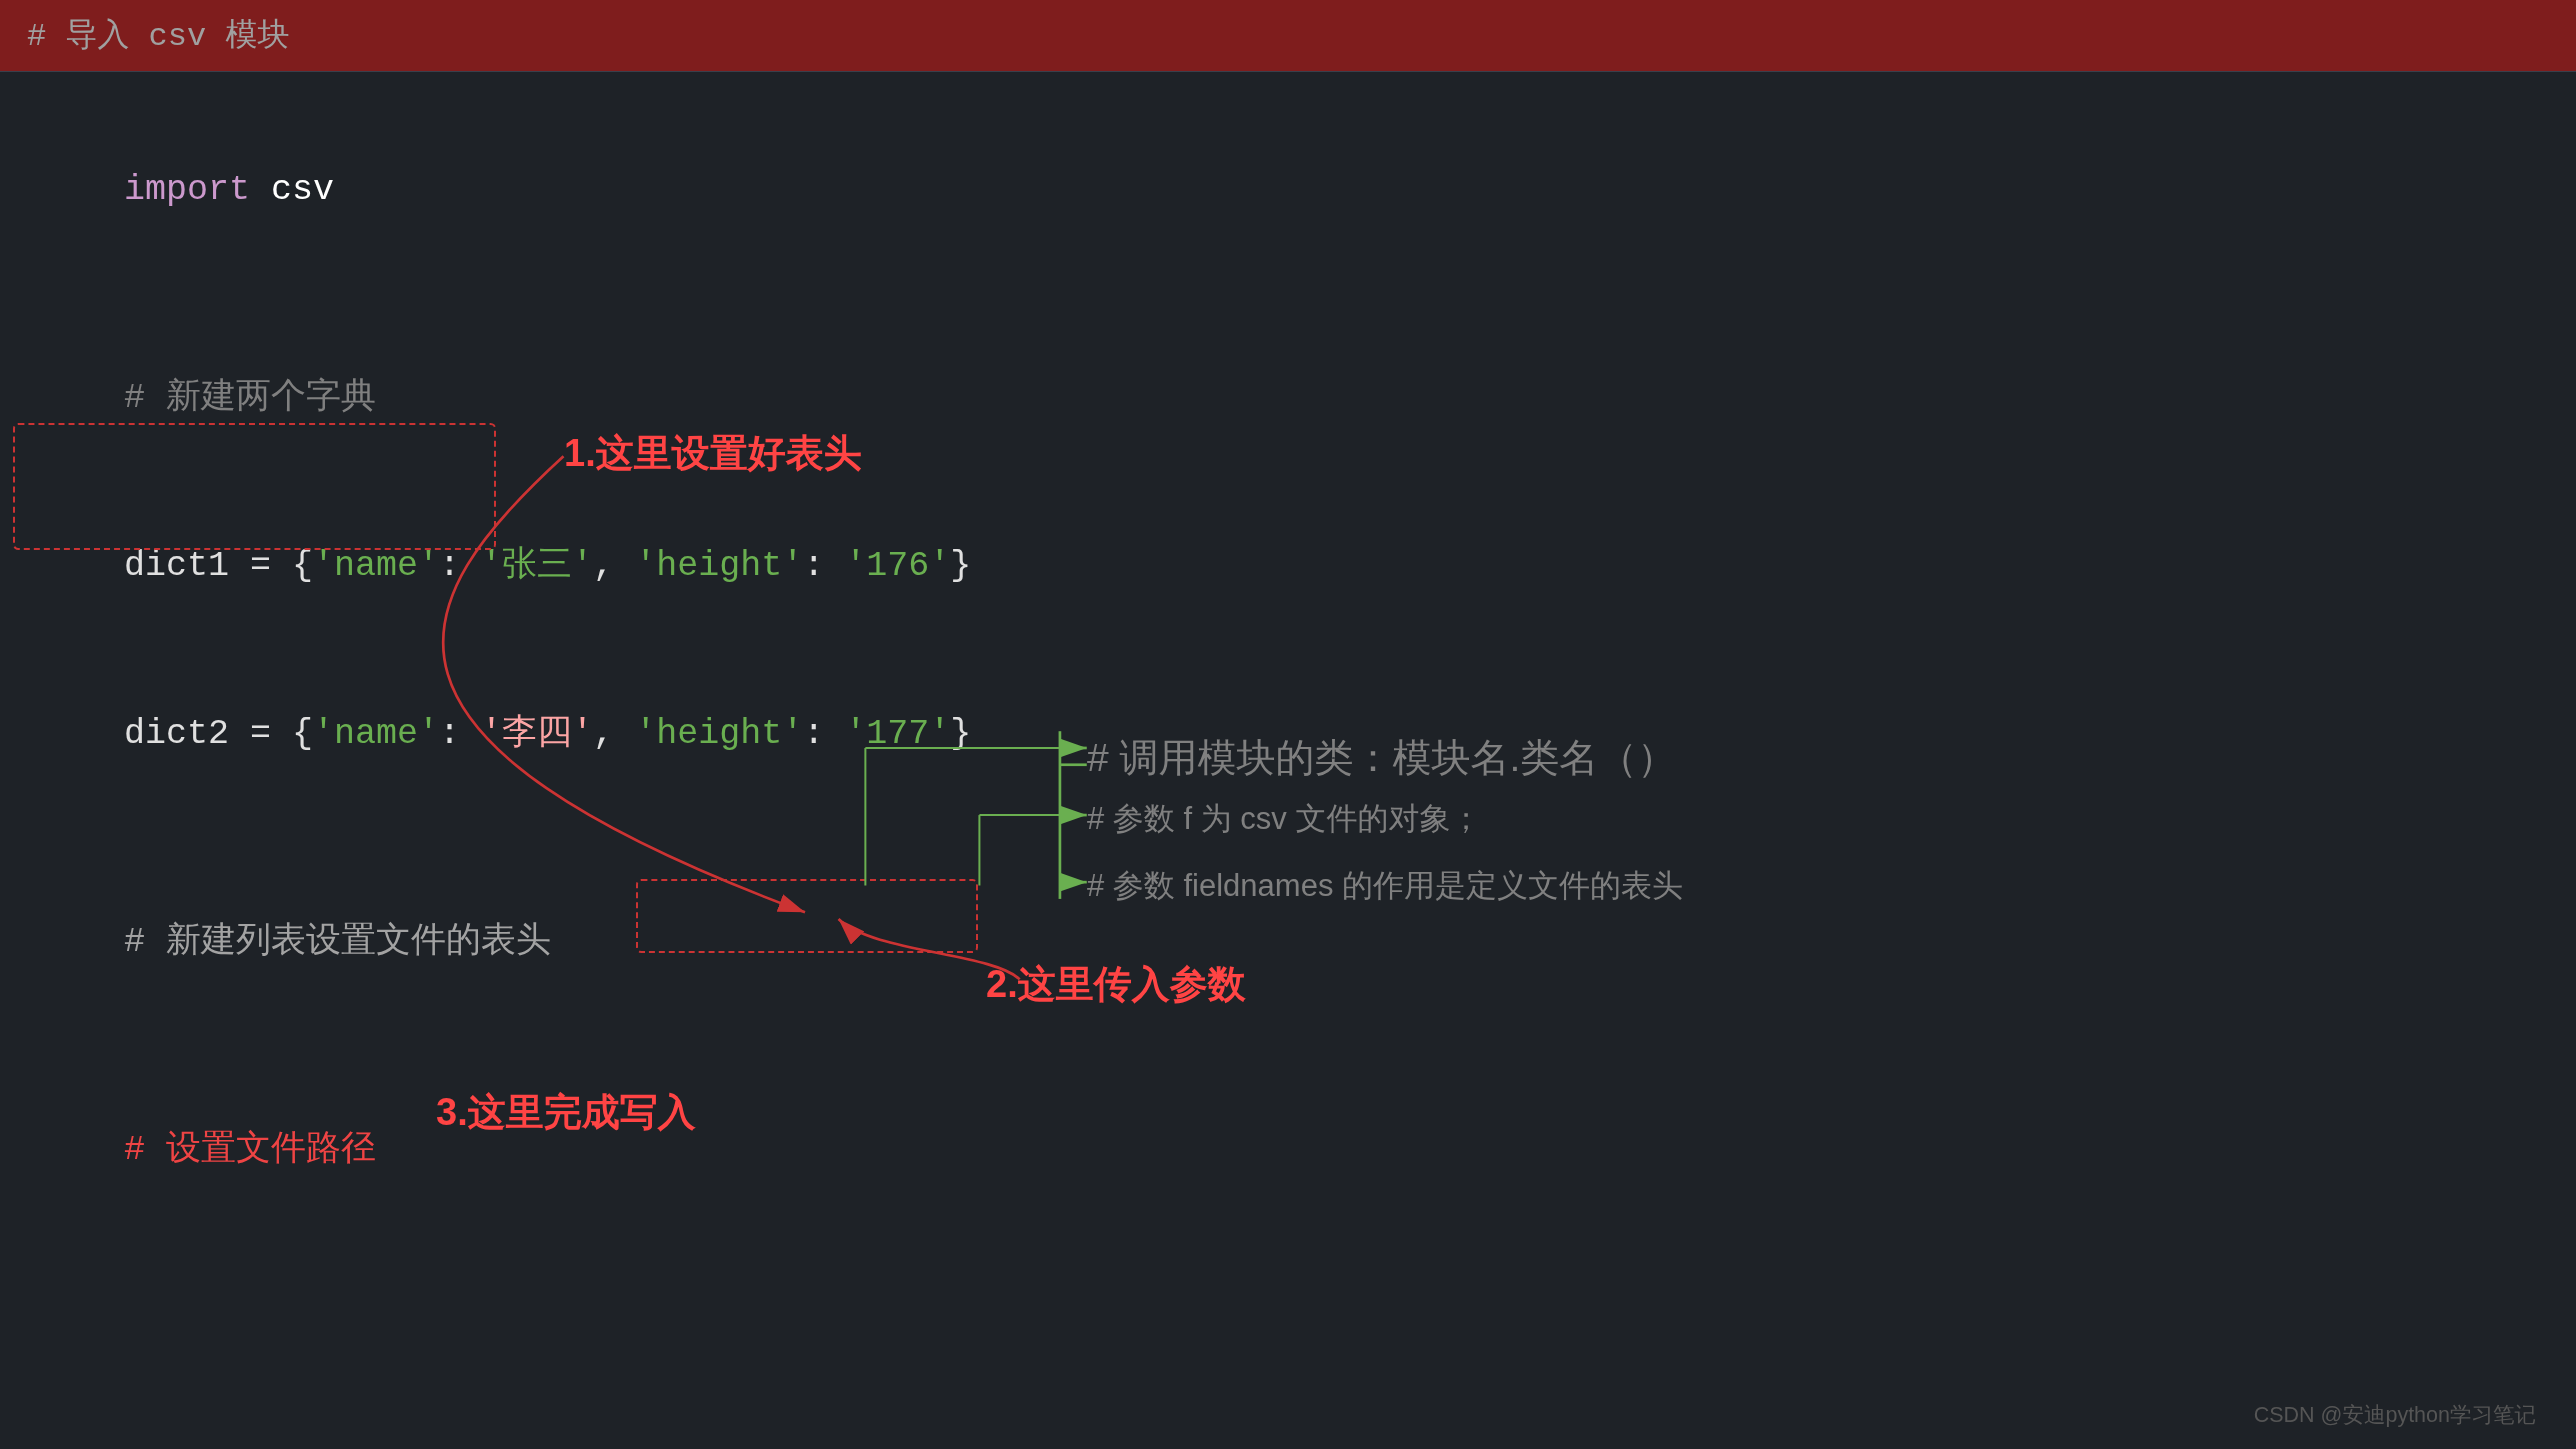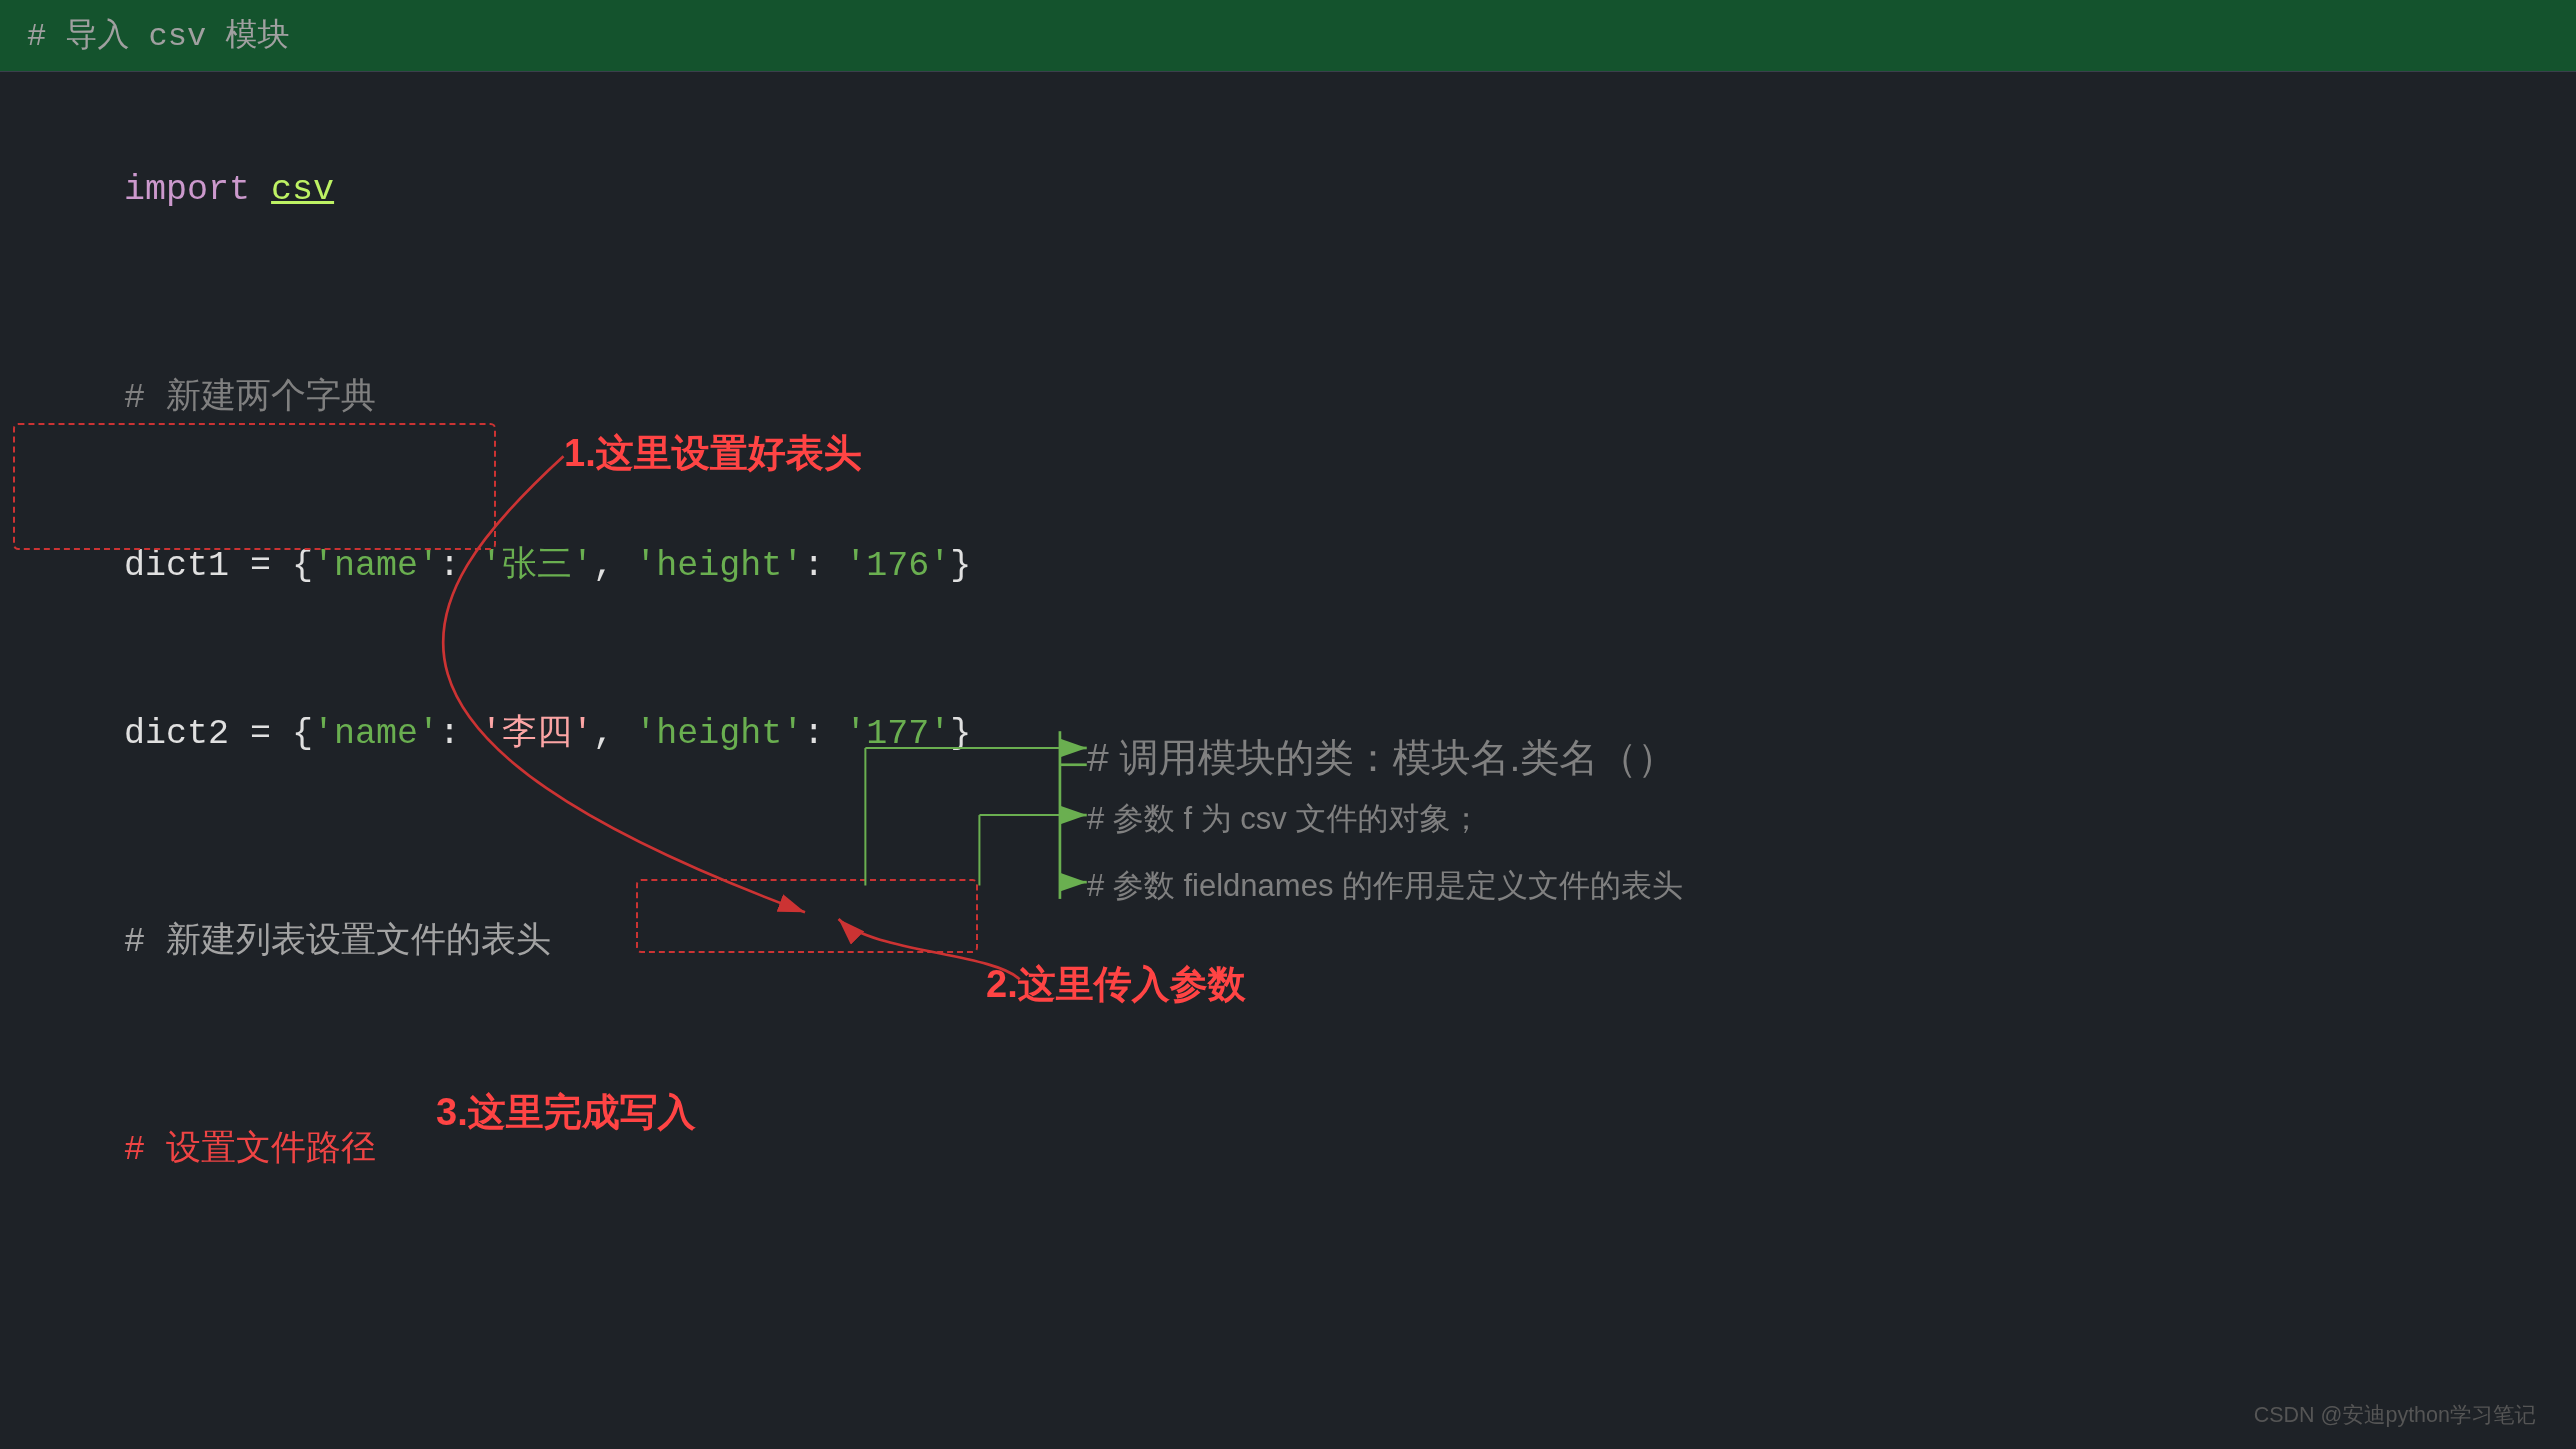--- a/index.html
+++ b/index.html
@@ -24,21 +24,21 @@
       white-space: pre;
       color: #e0e0e0;
     }
 
     .line-spacer {
       height: 40px;
     }
 
     
     .top-bar {
-      background-color: #14532d;
+      background-color: #7f1d1d;
       padding: 13.4px 27px;
       font-size: 32px;
       color: #a0a0a0;
       border-bottom: 1.3px solid #3a3f4b;
     }
 
     
     .annotation-box-red {
       position: absolute;
       border: 2.7px dashed #cc3333;
@@ -78,21 +78,21 @@
 </head>
 <body>
 
 <div class="top-bar">
   <span># 导入 csv 模块</span>
 </div>
 
 <div class="code-area" style="padding-top: 34px;">
 
   <div class="line">
-    <span style="color:#cc99cd;">import</span> <span style="color:#bef264; text-decoration:underline;">csv</span>
+    <span style="color:#cc99cd;">import</span> <span style="color:#ffffff; ">csv</span>
   </div>
 
   <div class="line-spacer"></div>
 
   <div class="line">
     <span style="color:#808080;"># 新建两个字典</span>
   </div>
 
   <div class="line">
     <span style="color:#e0e0e0;">dict1 = {</span><span style="color:#6aaf50;">'name'</span><span style="color:#e0e0e0;">: </span><span style="color:#6aaf50;">'张三'</span><span style="color:#e0e0e0;">, </span><span style="color:#6aaf50;">'height'</span><span style="color:#e0e0e0;">: </span><span style="color:#6aaf50;">'176'</span><span style="color:#e0e0e0;">}</span>

